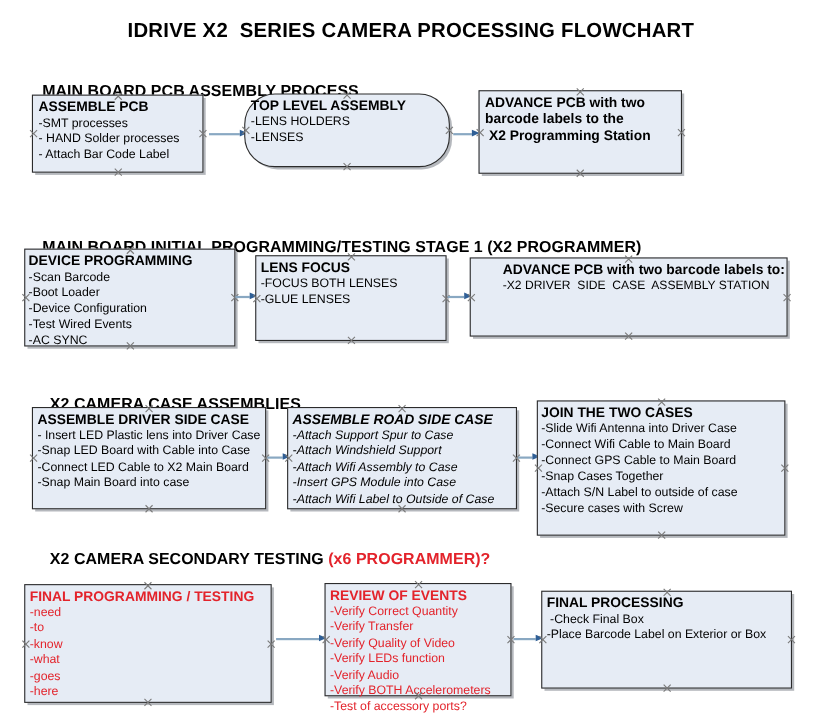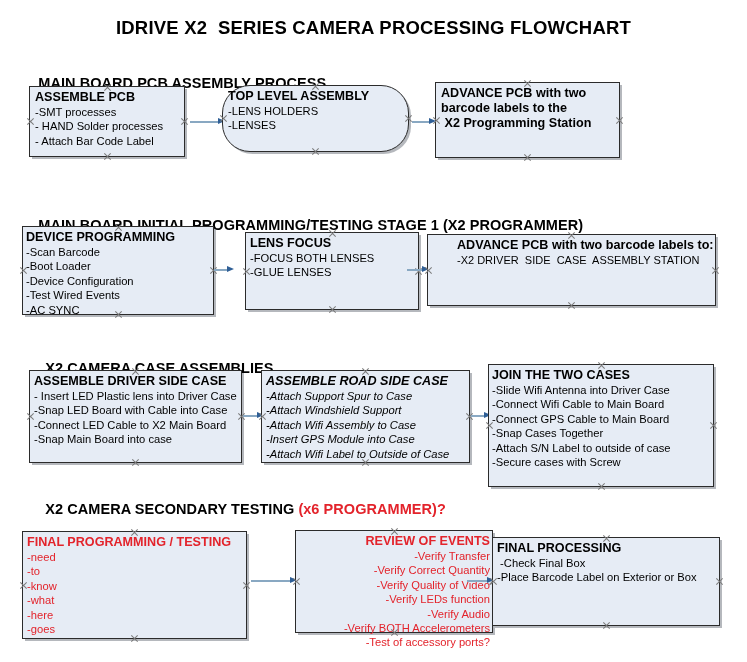--- a/index.html
+++ b/index.html
@@ -202,21 +202,21 @@
     <span class="handle" style="left:50%; top:100%;"></span>
     <span class="handle" style="left:0; top:50%;"></span>
     <span class="handle" style="left:100%; top:50%;"></span>
   </div>
 
   <div class="arrow" style="left:214px; top:270px; width:20px;">
     <span class="shaft"></span>
     <span class="head"></span>
   </div>
 
-  <div class="node" style="left:232px; top:232px; width:174px; height:78px;margin-left:13px;">
+  <div class="node" style="left:232px; top:232px; width:174px; height:78px;">
     <div class="node-body" style="left:4px;">
       <span class="node-title">LENS FOCUS</span>
       <span class="node-line">-FOCUS BOTH LENSES</span>
       <span class="node-line">-GLUE LENSES</span>
     </div>
     <span class="handle" style="left:50%; top:0;"></span>
     <span class="handle" style="left:50%; top:100%;"></span>
     <span class="handle" style="left:0; top:50%;"></span>
     <span class="handle" style="left:100%; top:50%;"></span>
   </div>
@@ -300,39 +300,39 @@
     <span>X2 CAMERA SECONDARY TESTING </span><span class="accent">(x6 PROGRAMMER)?</span>
   </div>
 
   <div class="node red" style="left:22px; top:531px; width:225px; height:108px;">
     <div class="node-body" style="left:4px;">
       <span class="node-title">FINAL PROGRAMMING / TESTING</span>
       <span class="node-line">-need</span>
       <span class="node-line">-to</span>
       <span class="node-line">-know</span>
       <span class="node-line">-what</span>
+      <span class="node-line">-goes</span>
       <span class="node-line">-here</span>
-      <span class="node-line">-goes</span>
     </div>
     <span class="handle" style="left:50%; top:0;"></span>
     <span class="handle" style="left:50%; top:100%;"></span>
     <span class="handle" style="left:0; top:50%;"></span>
     <span class="handle" style="left:100%; top:50%;"></span>
   </div>
 
   <div class="arrow" style="left:251px; top:581px; width:46px;">
     <span class="shaft"></span>
     <span class="head"></span>
   </div>
 
-  <div class="node red" style="left:295px; top:530px; width:198px; height:103px;text-align:right;">
+  <div class="node red" style="left:295px; top:530px; width:170px; height:103px;">
     <div class="node-body overflow" style="left:4px;">
       <span class="node-title">REVIEW OF EVENTS</span>
+      <span class="node-line">-Verify Correct Quantity</span>
       <span class="node-line">-Verify Transfer</span>
-      <span class="node-line">-Verify Correct Quantity</span>
       <span class="node-line">-Verify Quality of Video</span>
       <span class="node-line">-Verify LEDs function</span>
       <span class="node-line">-Verify Audio</span>
       <span class="node-line">-Verify BOTH Accelerometers</span>
       <span class="node-line">-Test of accessory ports?</span>
     </div>
     <span class="handle" style="left:50%; top:0;"></span>
     <span class="handle" style="left:50%; top:100%;"></span>
     <span class="handle" style="left:0; top:50%;"></span>
     <span class="handle" style="left:100%; top:50%;"></span>

